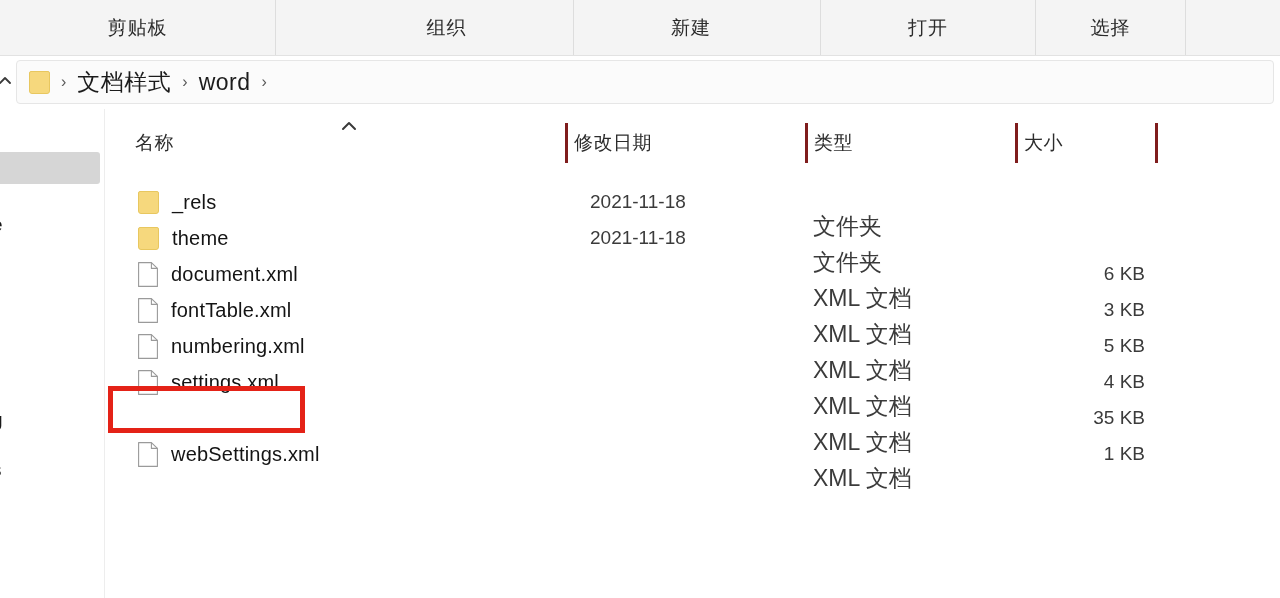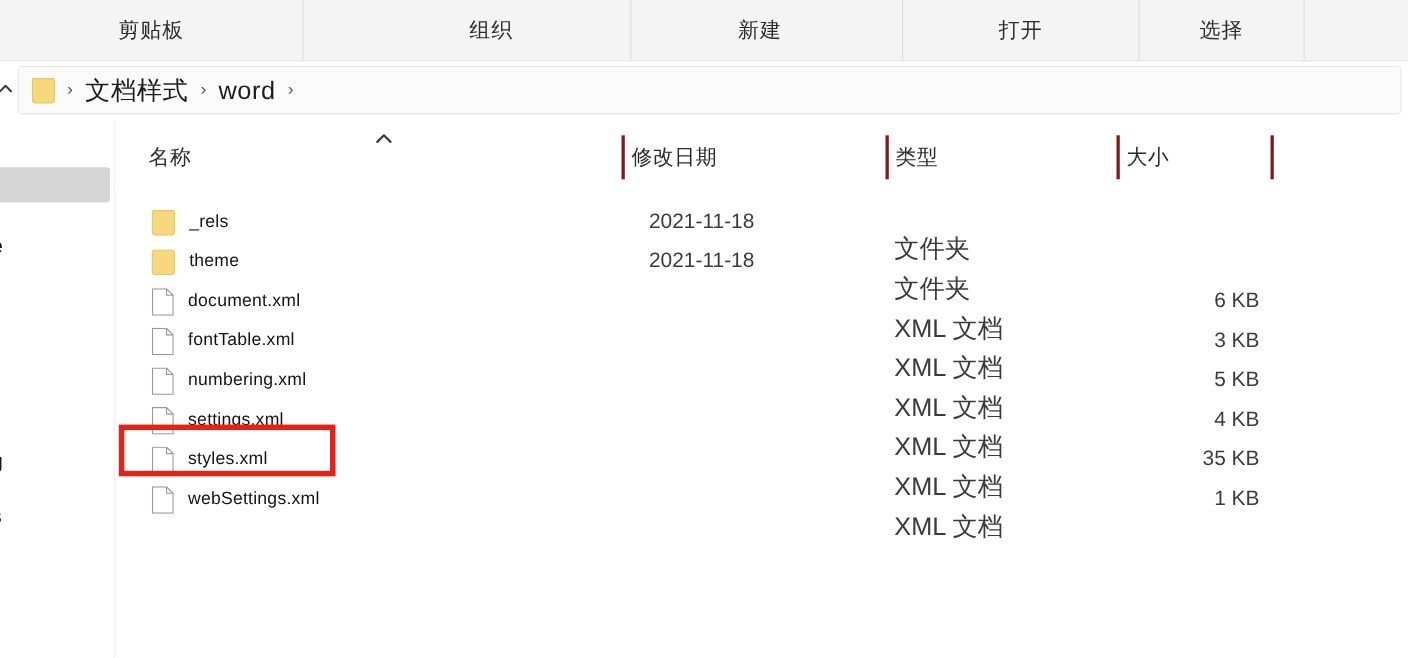--- a/index.html
+++ b/index.html
@@ -213,21 +213,21 @@
   .icon-file {
     position: relative;
     width: 20px;
     height: 25px;
     flex: 0 0 auto;
   }
   .icon-file svg {
     display: block;
   }
   .name-text {
-    font-size: 16px;
+    font-size: 20px;
     color: #141414;
     margin-left: 13px;
     white-space: nowrap;
     letter-spacing: 0.2px;
   }
   .cell-date {
     position: absolute;
     left: 473px;
     top: 0;
     height: 36px;
@@ -394,29 +394,20 @@
                 <path d="M13.4 0.6 V6.4 H19.4" fill="none" stroke="#9a9a9a" stroke-width="1.1" stroke-linejoin="round"></path>
               </svg>
             </span>
             <span class="name-text">settings.xml</span>
           </div>
           <div class="cell-date"></div>
           <div class="cell-type">XML 文档</div>
           <div class="cell-size">4 KB</div>
         </div>
         <div class="row" style="top: 230px;">
-          <div class="cell-name">
-            <span class="icon-file">
-              <svg width="20" height="25" viewBox="0 0 20 25" aria-hidden="true">
-                <path d="M0.6 0.6 H13.4 L19.4 6.4 V24.4 H0.6 Z" fill="#ffffff" stroke="#9a9a9a" stroke-width="1.1" stroke-linejoin="round"></path>
-                <path d="M13.4 0.6 V6.4 H19.4" fill="none" stroke="#9a9a9a" stroke-width="1.1" stroke-linejoin="round"></path>
-              </svg>
-            </span>
-            <span class="name-text">styles.xml</span>
-          </div>
           <div class="cell-date"></div>
           <div class="cell-type">XML 文档</div>
           <div class="cell-size">35 KB</div>
         </div>
         <div class="row" style="top: 266px;">
           <div class="cell-name">
             <span class="icon-file">
               <svg width="20" height="25" viewBox="0 0 20 25" aria-hidden="true">
                 <path d="M0.6 0.6 H13.4 L19.4 6.4 V24.4 H0.6 Z" fill="#ffffff" stroke="#9a9a9a" stroke-width="1.1" stroke-linejoin="round"></path>
                 <path d="M13.4 0.6 V6.4 H19.4" fill="none" stroke="#9a9a9a" stroke-width="1.1" stroke-linejoin="round"></path>

